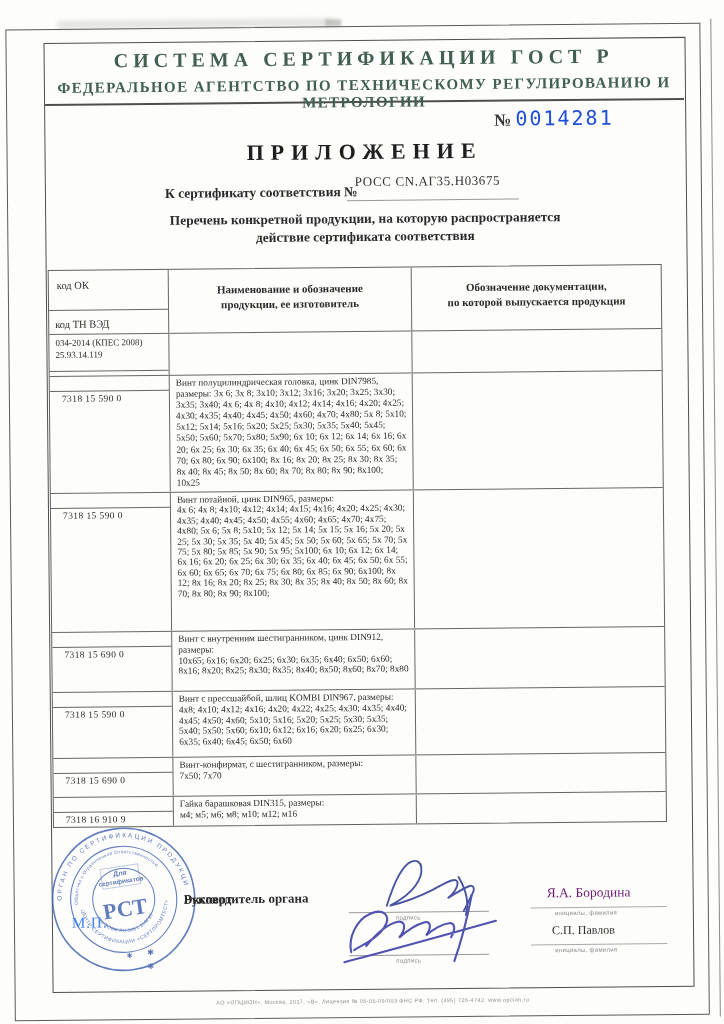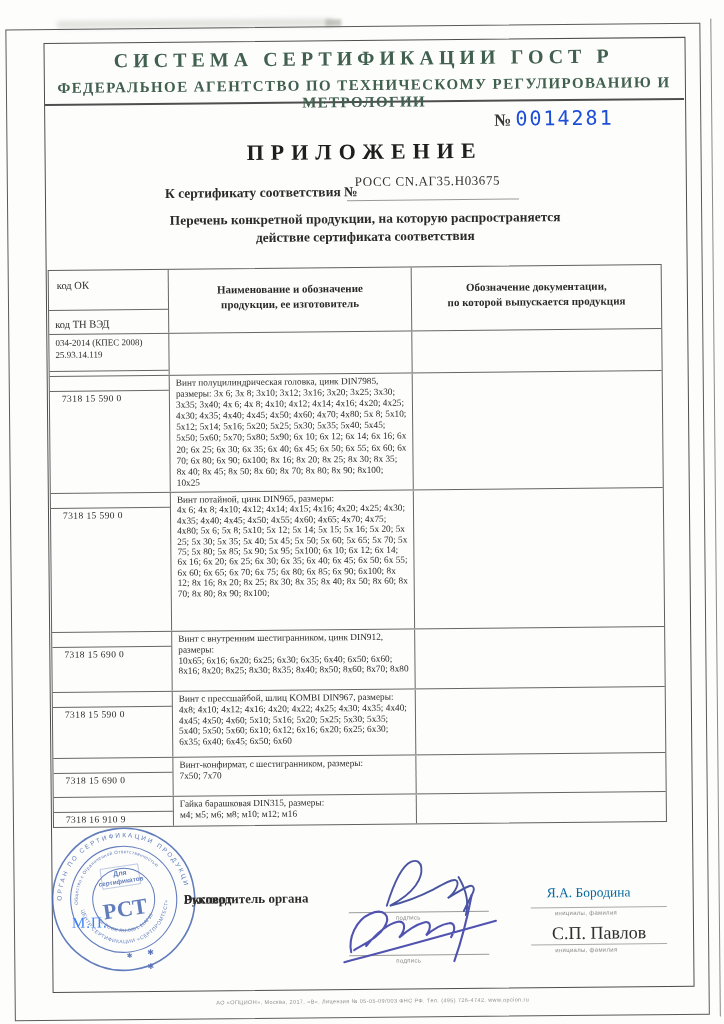--- a/index.html
+++ b/index.html
@@ -58,22 +58,22 @@
 
   
   .role1{left:180px;top:890px;font-size:13px;font-weight:bold;}
   .role2{left:180px;top:890px;font-size:13px;font-weight:bold;}
   .sigline{width:140px;height:1px;background:#9a9a9a;}
   .sl1{left:345px;top:912px;}
   .sl2{left:345px;top:955px;}
   .tinycap{font-family:"Liberation Sans",sans-serif;font-size:6px;color:#8d8d8d;letter-spacing:.3px;}
   .cap1{left:392px;top:915px;}
   .cap2{left:392px;top:958px;}
-  .name1{left:543px;top:887px;font-size:13.5px;color:#0369a1;}
-  .name2{left:548px;top:925px;font-size:18px;color:#2f2f2f;}
+  .name1{left:543px;top:887px;font-size:13.5px;color:#701a75;}
+  .name2{left:548px;top:925px;font-size:12px;color:#2f2f2f;}
   .nameline1{left:527px;top:909px;width:136px;height:1px;background:#aaa;}
   .nameline2{left:527px;top:946px;width:136px;height:1px;background:#aaa;}
   .ncap1{left:551px;top:912px;}
   .ncap2{left:551px;top:949px;}
   .mp{left:68px;top:912px;font-size:15px;color:#3b82f6;letter-spacing:1px;}
 
   .stamp-wrap{left:44px;top:821px;width:152px;height:152px;transform:rotate(-8deg);opacity:.88;}
   .star{font-size:8px;color:#5b74b8;}
   .star1{left:143px;top:946px;}
   .star2{left:143px;top:960px;}

